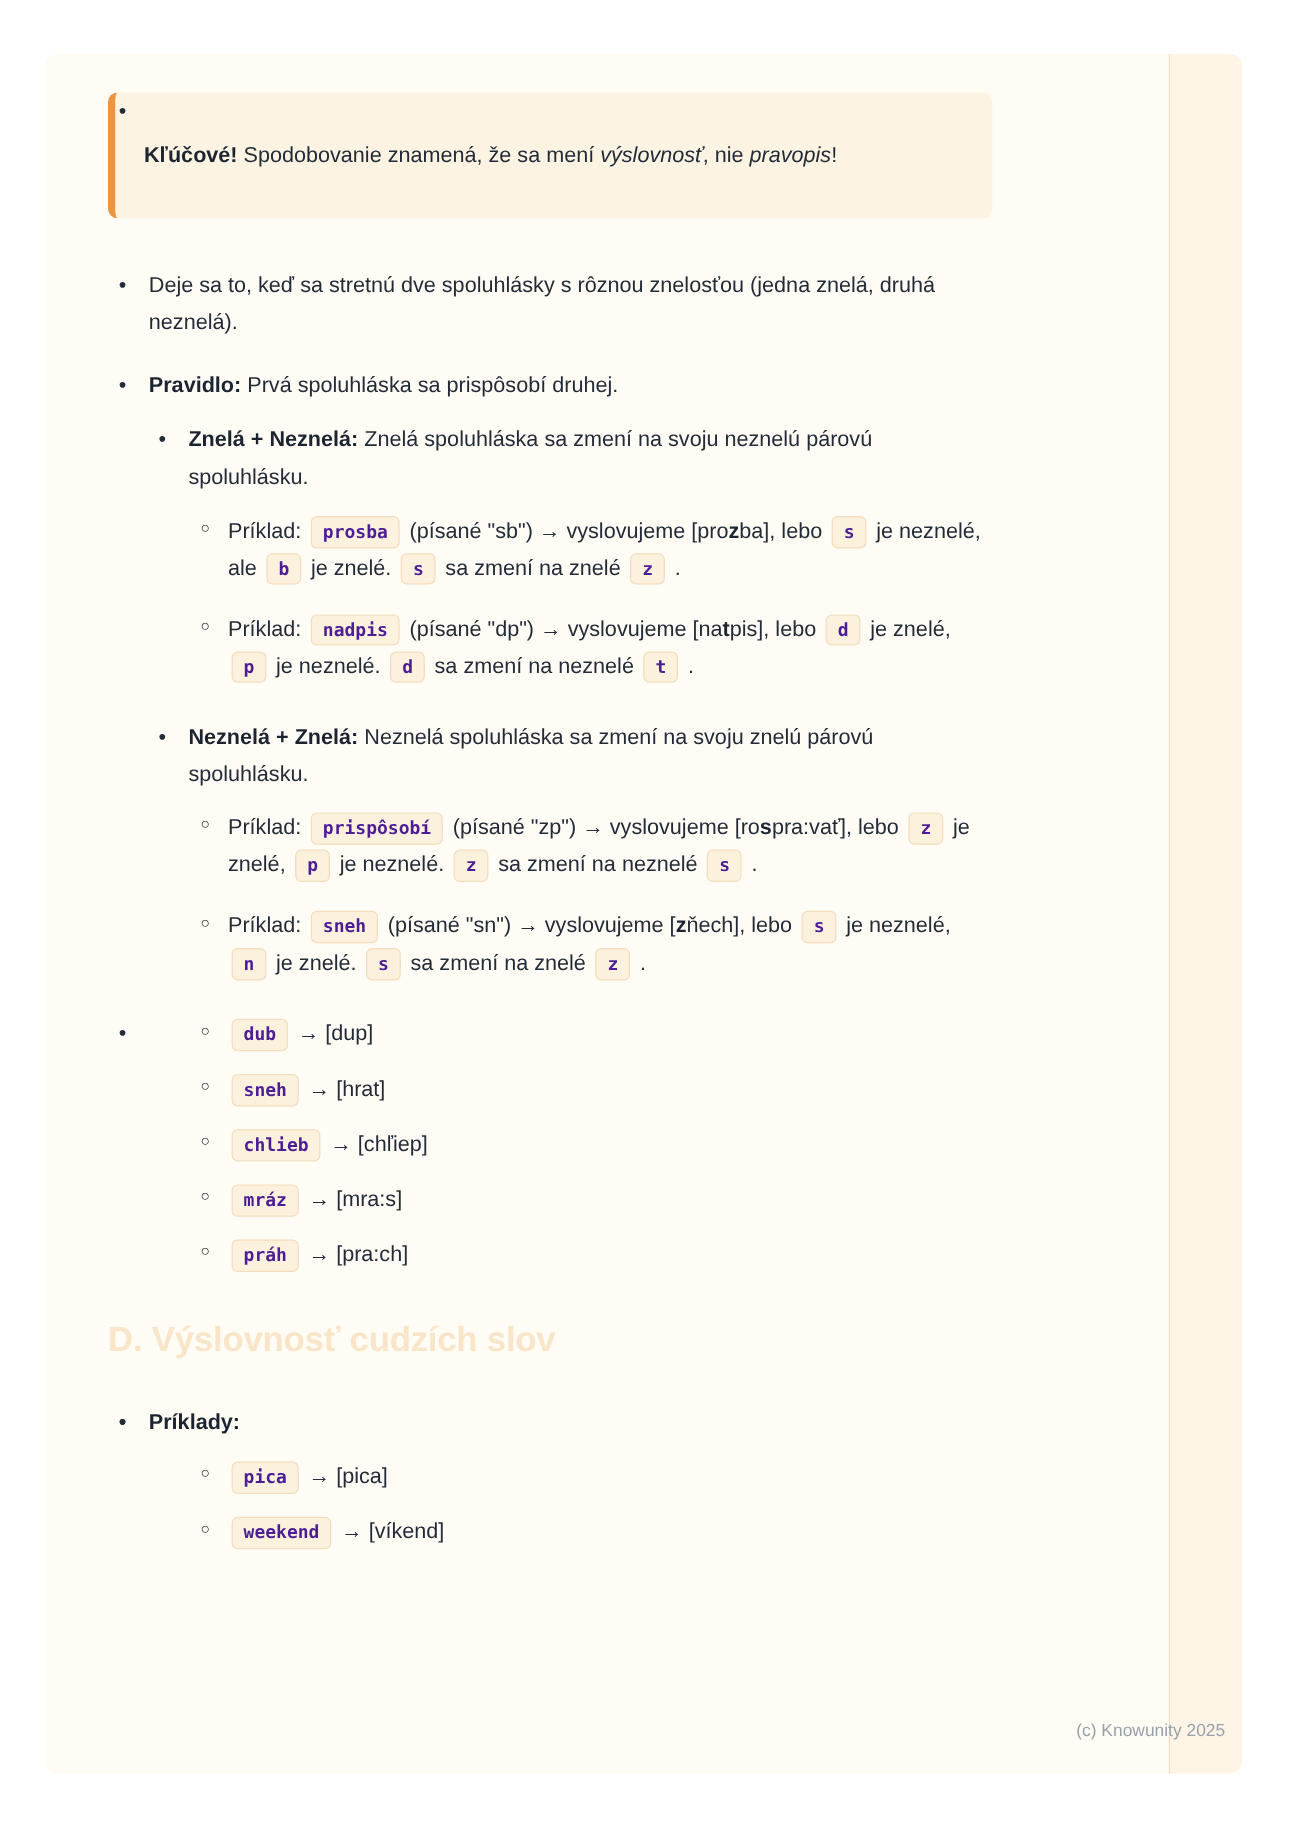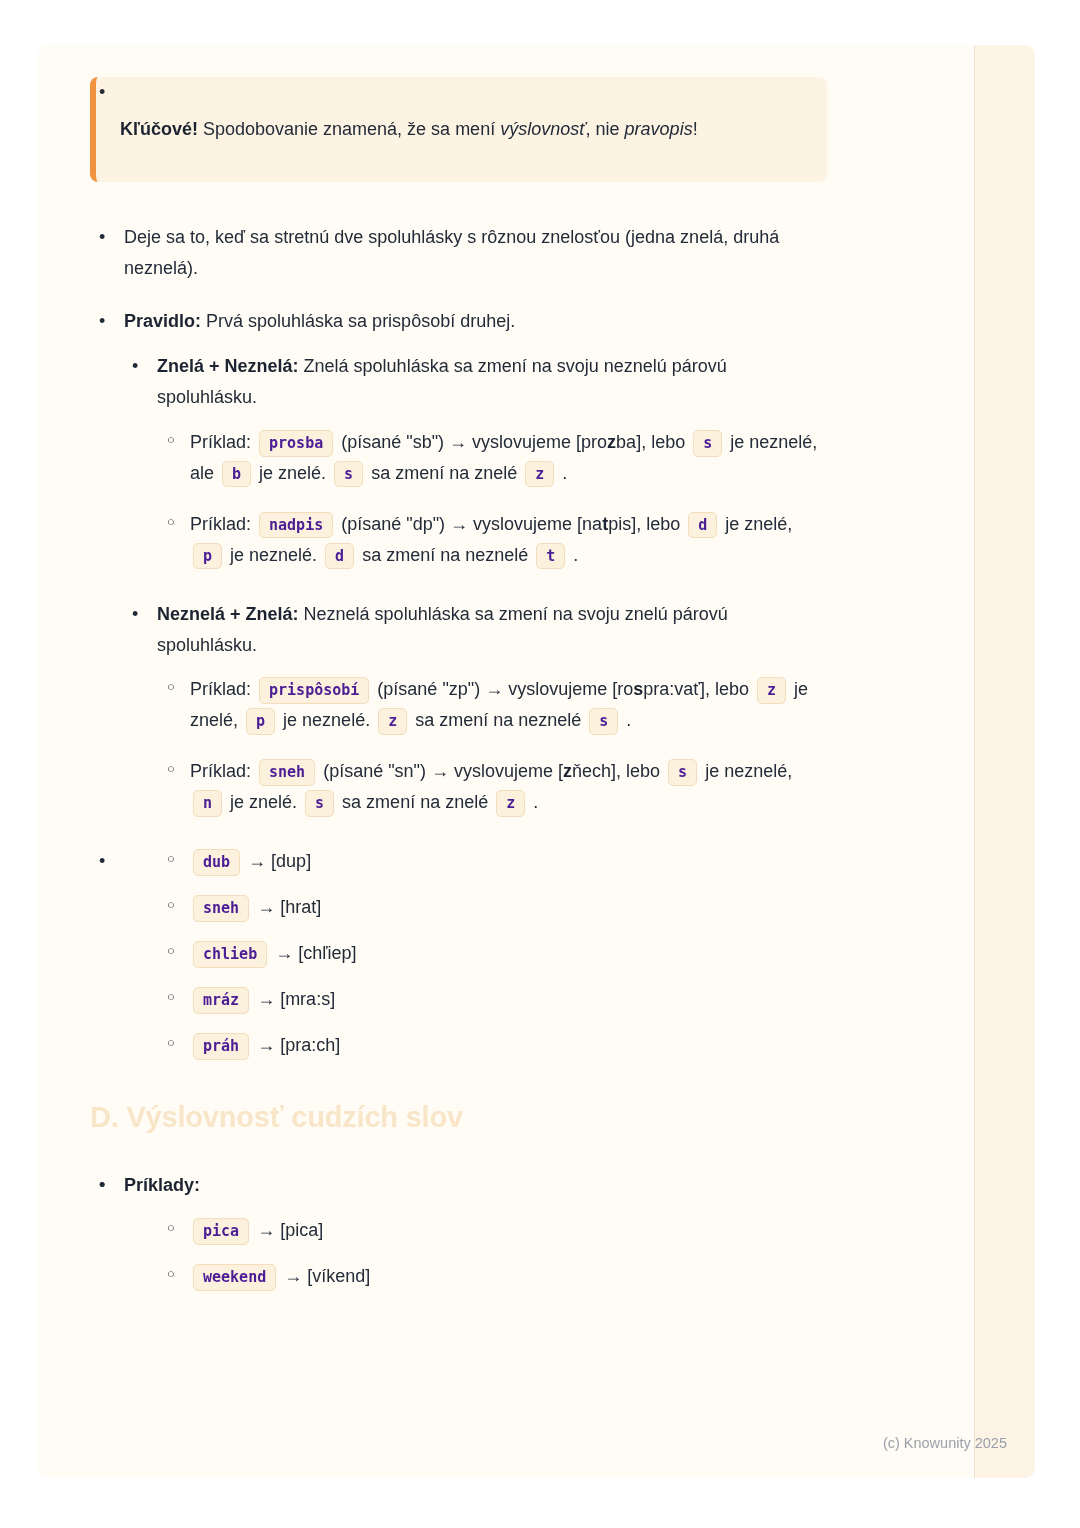--- a/index.html
+++ b/index.html
@@ -82,21 +82,21 @@
     background: #fbf1dd;
     border: 1px solid #f3ddbc;
     border-radius: 5px;
     padding: 3px 9px;
     line-height: 1.25;
     margin: 0 3px;
     vertical-align: baseline;
   }
   .footer {
     position: absolute;
-    right: 28px; top: 1390px;
+    right: 14px; top: 1390px;
     font-size: 14.5px;
     color: #9aa1ab;
     z-index: 2;
   }
   .sect { margin-bottom: 4px; }
   li.group-start { margin-top: 28px; }
 </style>
 </head>
 <body>
 

